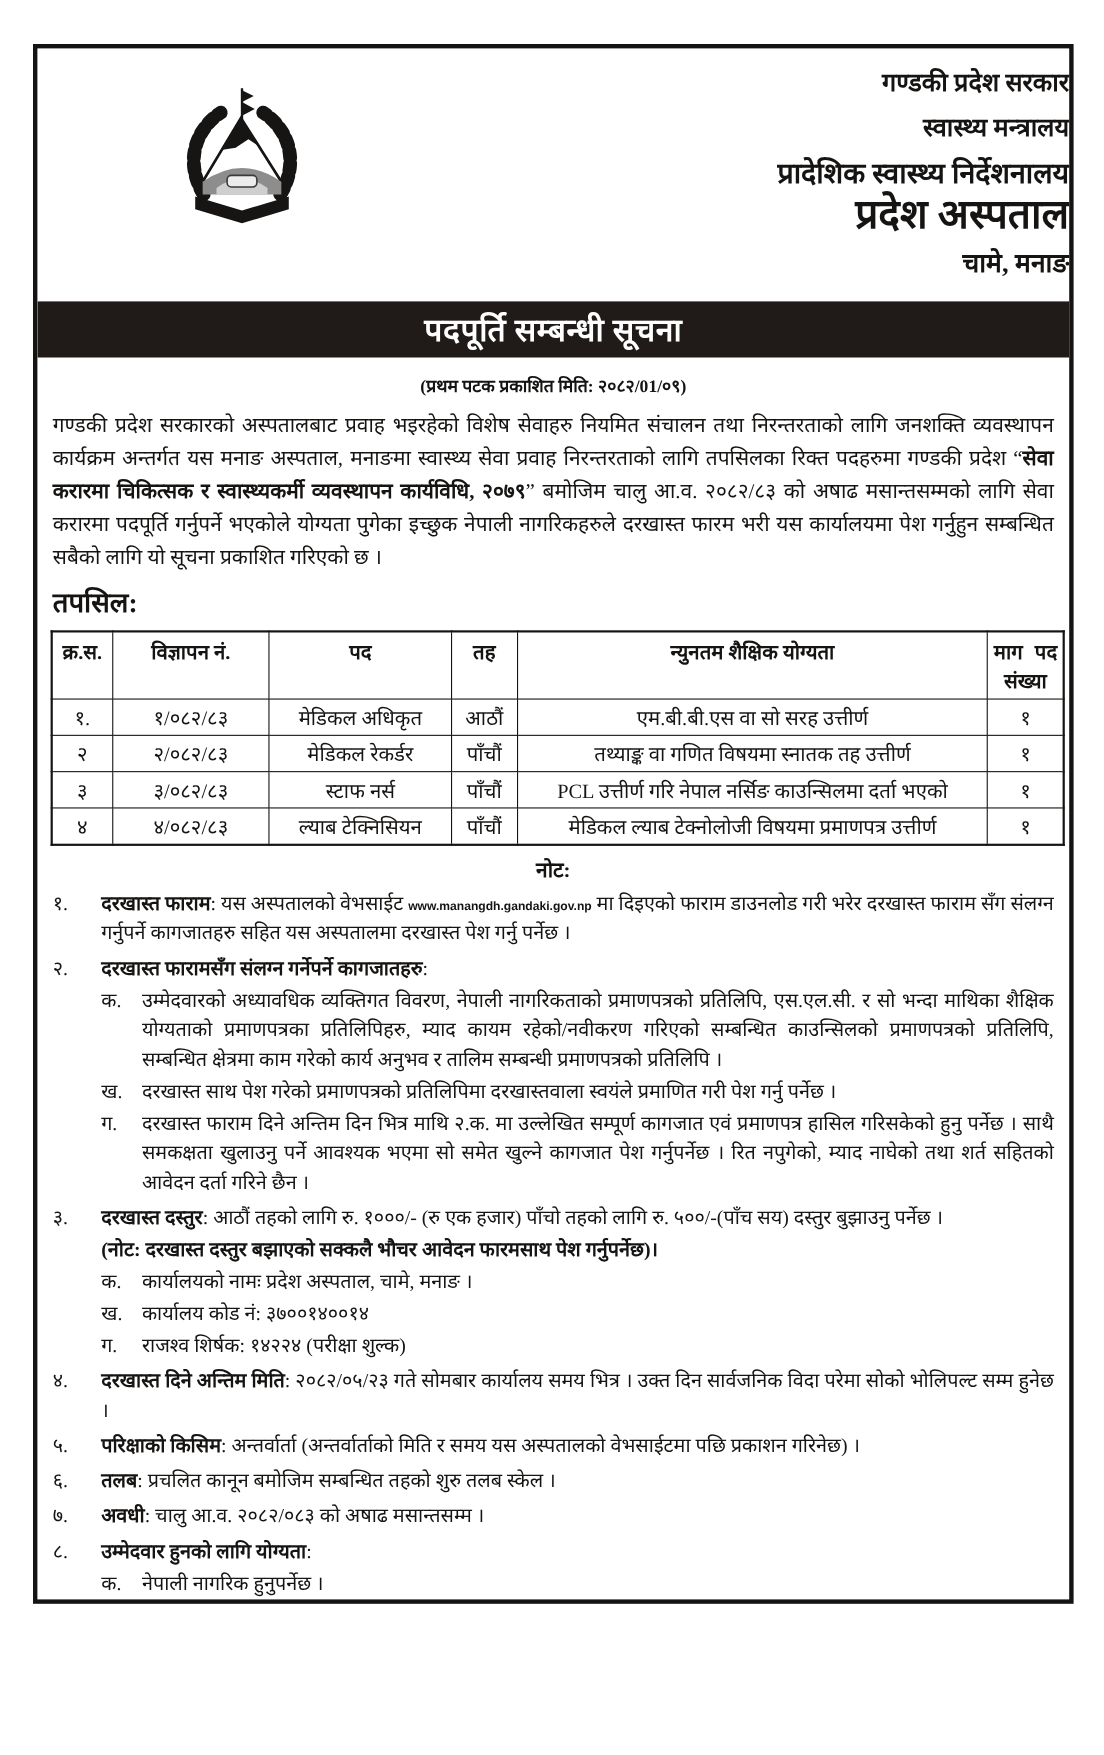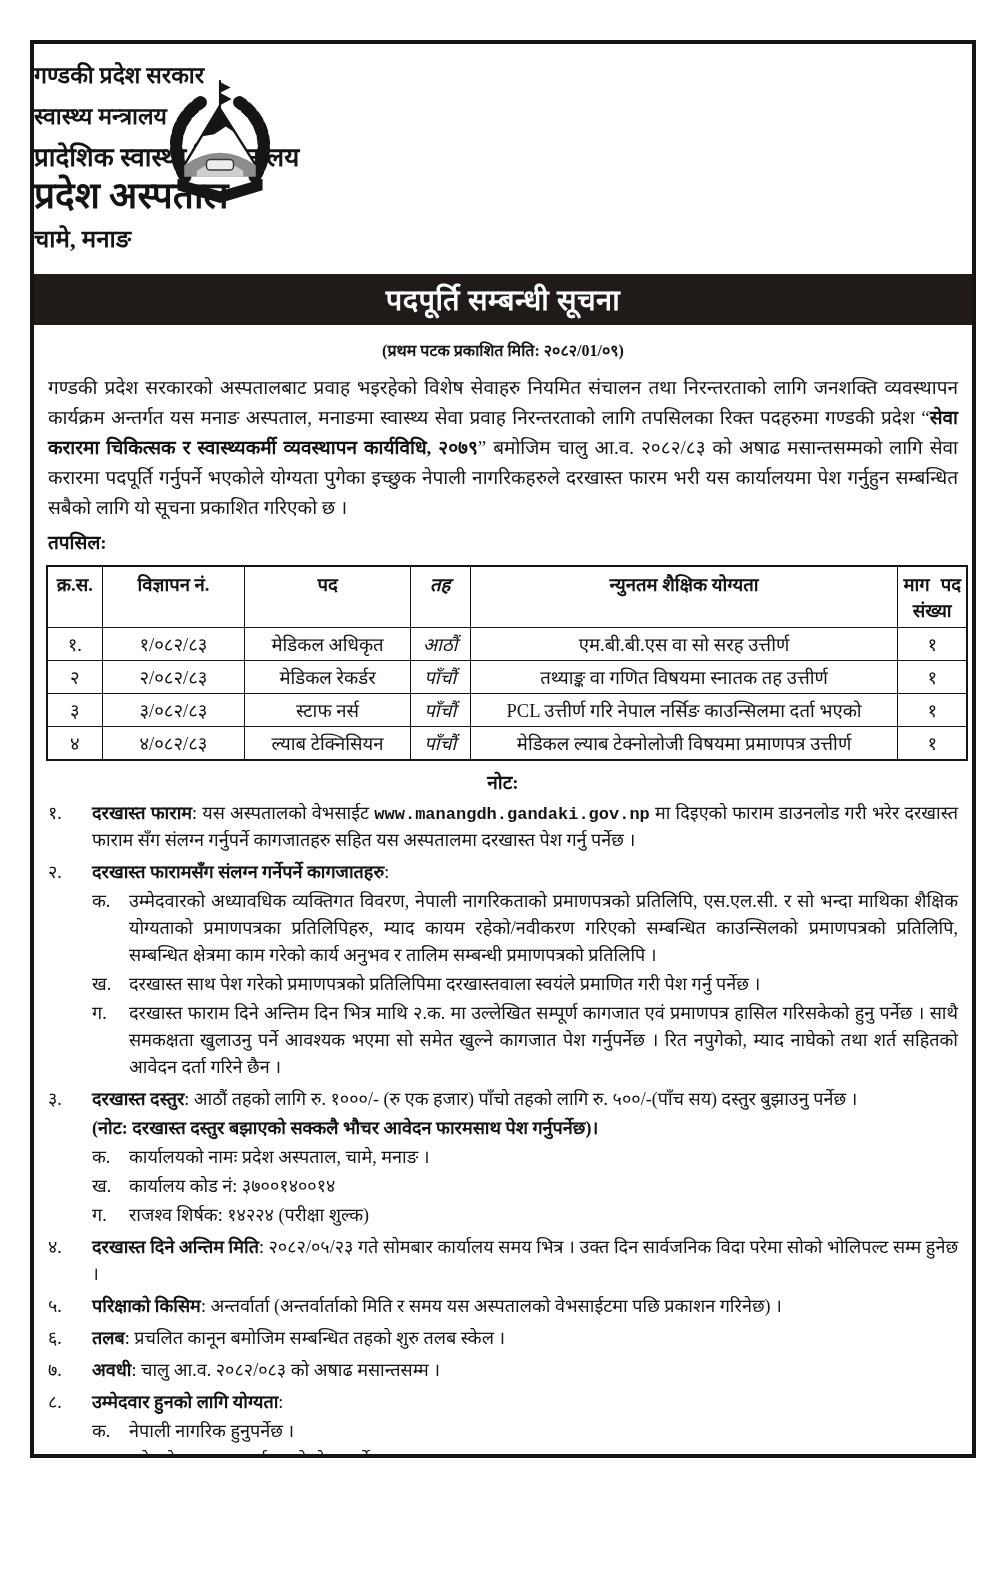--- a/index.html
+++ b/index.html
@@ -1,54 +1,54 @@
 <!DOCTYPE html>
 <html><head>
 <meta charset="utf-8">
 <style>
   * { margin:0; padding:0; box-sizing:border-box; }
   html,body { background:#ffffff; }
   body { width:1004px; height:1595px; position:relative;
          font-family:"Liberation Serif","DejaVu Serif",serif; color:#161412; }
   .doc { position:absolute; left:30px; top:40px; width:946px; height:1418px;
          border:4px solid #161412; background:#fff; overflow:hidden; }
-  .hdr { position:relative; padding-top:12px; text-align:left; }
+  .hdr { position:relative; padding-top:12px; text-align:right; }
   .emblem-wrap { position:absolute; left:128px; top:30px; width:116px; height:136px; }
   .hdr-lines p { font-weight:bold; }
   .hdr-lines p:nth-child(1){ font-size:23px; margin-top:2px; }
   .hdr-lines p:nth-child(2){ font-size:23px; margin-top:9px; }
   .hdr-lines p:nth-child(3){ font-size:26px; margin-top:7px; }
   .hdr-lines p:nth-child(4){ font-size:37px; margin-top:2px; line-height:1.1; }
   .hdr-lines p:nth-child(5){ font-size:24px; margin-top:4px; }
   .banner { margin-top:20px; background:#201b19; color:#fff; text-align:center;
             font-size:29px; font-weight:bold; padding:5px 0 7px; letter-spacing:0.5px; }
   .pubdate { text-align:center; font-weight:bold; font-size:16px; margin-top:14px; }
   .intro { margin:12px 14px 0; font-size:19px; line-height:1.58; text-align:justify; }
-  .tapasil { margin:6px 14px 0; font-size:19px; font-weight:bold; }
+  .tapasil { margin:6px 14px 0; font-size:25px; font-weight:bold; }
   table { margin:10px 12px 0; width:922px; border-collapse:collapse; border:2.5px solid #161412; }
   th,td { border:1.5px solid #161412; font-size:18.5px; }
   th { font-weight:bold; vertical-align:top; padding:4px 3px; height:60px; text-align:center; }
   td { text-align:center; padding:3px 4px; height:32px; }
   th:nth-child(1),td:nth-child(1){ width:6%; }
   th:nth-child(2),td:nth-child(2){ width:15.5%; }
   th:nth-child(3),td:nth-child(3){ width:18%; }
-  th:nth-child(4),td:nth-child(4){ width:6.5%;font-style:italic; }
+  th:nth-child(4),td:nth-child(4){ width:6.5%; }
   th:nth-child(5),td:nth-child(5){ width:46.5%; }
   th:nth-child(6),td:nth-child(6){ width:7.5%;font-family:Liberation Mono, monospace; }
   .note-label { margin:8px 14px 0; font-size:19px; font-weight:bold;text-align:center; }
   .notes { margin:4px 14px 0; font-size:18px; line-height:1.5; }
   .note { display:flex; margin-top:5px; }
   .note-num { width:44px; flex-shrink:0; }
   .note-body { flex:1; text-align:justify; }
   .sub { display:flex; margin-top:2px; }
   .sub-num { width:37px; flex-shrink:0; }
   .sub-body { flex:1; text-align:justify; }
   .sub-plain { margin-top:2px;font-weight:bold; }
   .b { font-weight:bold; }
-  .latin { font-family:Liberation Mono, monospace; font-size:17px; }
+  .latin { font-family:Liberation Sans, sans-serif; font-size:11px; }
 </style>
 </head>
 <body>
 
 <div class="doc">
 
   <div class="hdr">
     <div class="emblem-wrap">
       <svg viewBox="0 0 120 140" width="116" height="136" aria-hidden="true">
         <path d="M60 6 v34" stroke="#171513" stroke-width="2.2" fill="none"></path>

